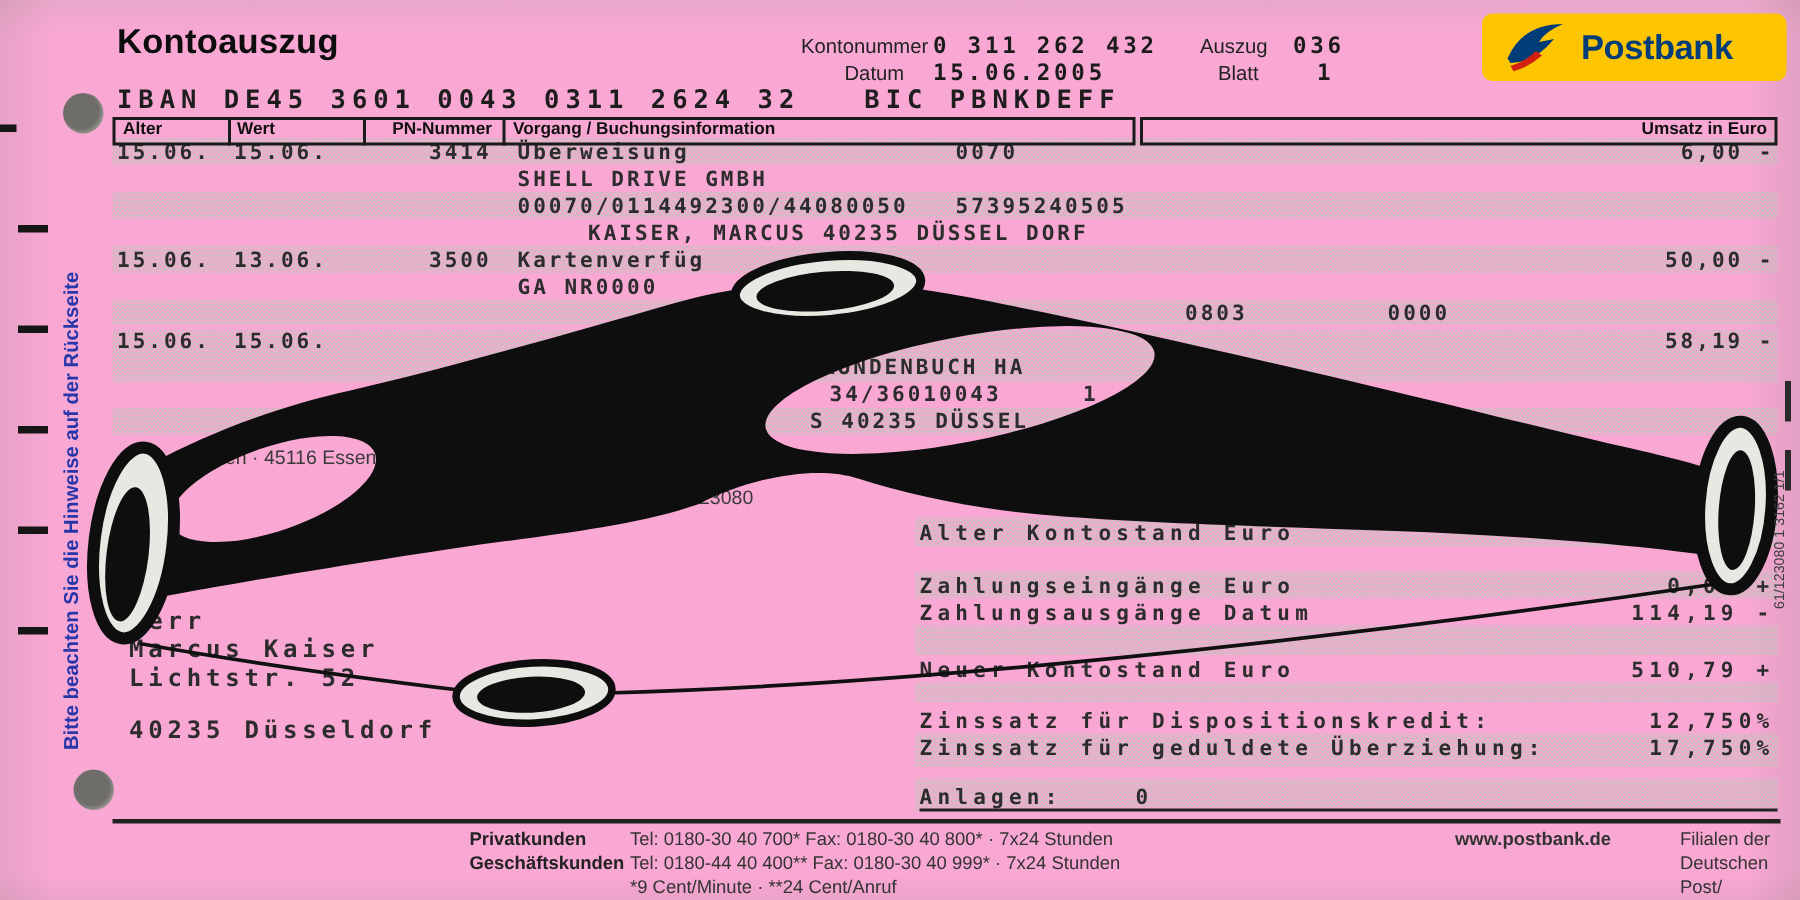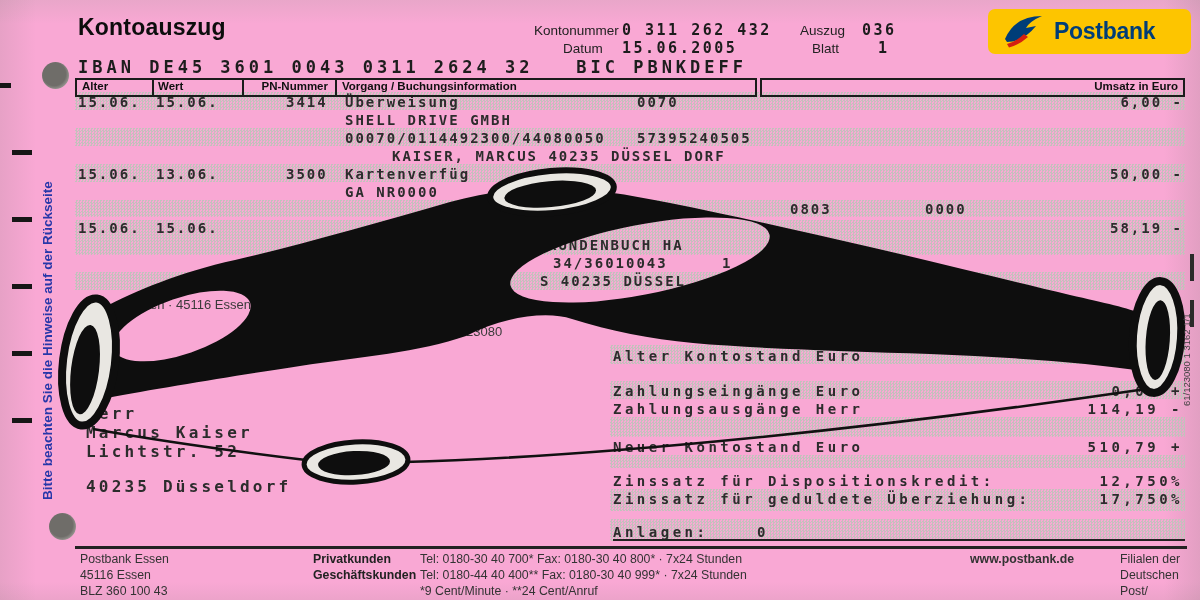--- a/index.html
+++ b/index.html
@@ -121,21 +121,21 @@
       <div class="sans-sm" style="top: 324px; left: 466px;">23080</div>
       <div class="mono-lg" style="top: 404px; left: 86px;">Herr</div>
       <div class="mono-lg" style="top: 423px; left: 86px;">Marcus Kaiser</div>
       <div class="mono-lg" style="top: 442px; left: 86px;">Lichtstr. 52</div>
       <div class="mono-lg" style="top: 477px; left: 86px;">40235 Düsseldorf</div>
       <div class="mono-w" style="top: 348px; left: 613px;">Alter Kontostand Euro</div>
       <div class="mono-w" style="top: 348px; right: 64px;">624,</div>
       <div class="mono-w" style="top: 348px; left: 1172px;">+</div>
       <div class="mono-w" style="top: 383px; left: 613px;">Zahlungseingänge Euro</div>
       <div class="mono-w" style="top: 383px; right: 17px;">0,00 +</div>
-      <div class="mono-w" style="top: 401px; left: 613px;">Zahlungsausgänge Herr</div>
+      <div class="mono-w" style="top: 401px; left: 613px;">Zahlungsausgänge Datum</div>
       <div class="mono-w" style="top: 401px; right: 17px;">114,19 -</div>
       <div class="mono-w" style="top: 439px; left: 613px;">Neuer Kontostand Euro</div>
       <div class="mono-w" style="top: 439px; right: 17px;">510,79 +</div>
       <div class="mono-w" style="top: 473px; left: 613px;">Zinssatz für Dispositionskredit:</div>
       <div class="mono-w" style="top: 473px; right: 17px;">12,750%</div>
       <div class="mono-w" style="top: 491px; left: 613px;">Zinssatz für geduldete Überziehung:</div>
       <div class="mono-w" style="top: 491px; right: 17px;">17,750%</div>
       <div class="mono-w" style="top: 524px; left: 613px;">Anlagen:</div>
       <div class="mono-w" style="top: 524px; left: 757px;">0</div>
     </div>
@@ -193,25 +193,20 @@
     <g transform="rotate(-3 356 462)">
       <ellipse cx="356" cy="462" rx="52" ry="20" fill="#e9e7e2" stroke="#0e0e0e" stroke-width="5"></ellipse>
       <ellipse cx="354" cy="463" rx="36" ry="12" fill="#0e0e0e"></ellipse>
     </g>
     <g transform="rotate(4 1157 337)">
       <ellipse cx="1157" cy="337" rx="24" ry="56" fill="#e9e7e2" stroke="#0e0e0e" stroke-width="8"></ellipse>
       <ellipse cx="1158" cy="340" rx="12" ry="40" fill="#0e0e0e"></ellipse>
     </g>
   </svg>
 
-  <div class="fcol" style="left:80px;">
-    <div>Postbank Essen</div>
-    <div>45116 Essen</div>
-    <div>BLZ 360 100 43</div>
-  </div>
   <div class="fcol bold" style="left:313px;">
     <div>Privatkunden</div>
     <div>Geschäftskunden</div>
   </div>
   <div class="fcol" style="left:420px;">
     <div>Tel: 0180-30 40 700*   Fax: 0180-30 40 800* · 7x24 Stunden</div>
     <div>Tel: 0180-44 40 400** Fax: 0180-30 40 999* · 7x24 Stunden</div>
     <div>*9 Cent/Minute · **24 Cent/Anruf</div>
   </div>
   <div class="fcol" style="left:970px;font-weight:bold;">

